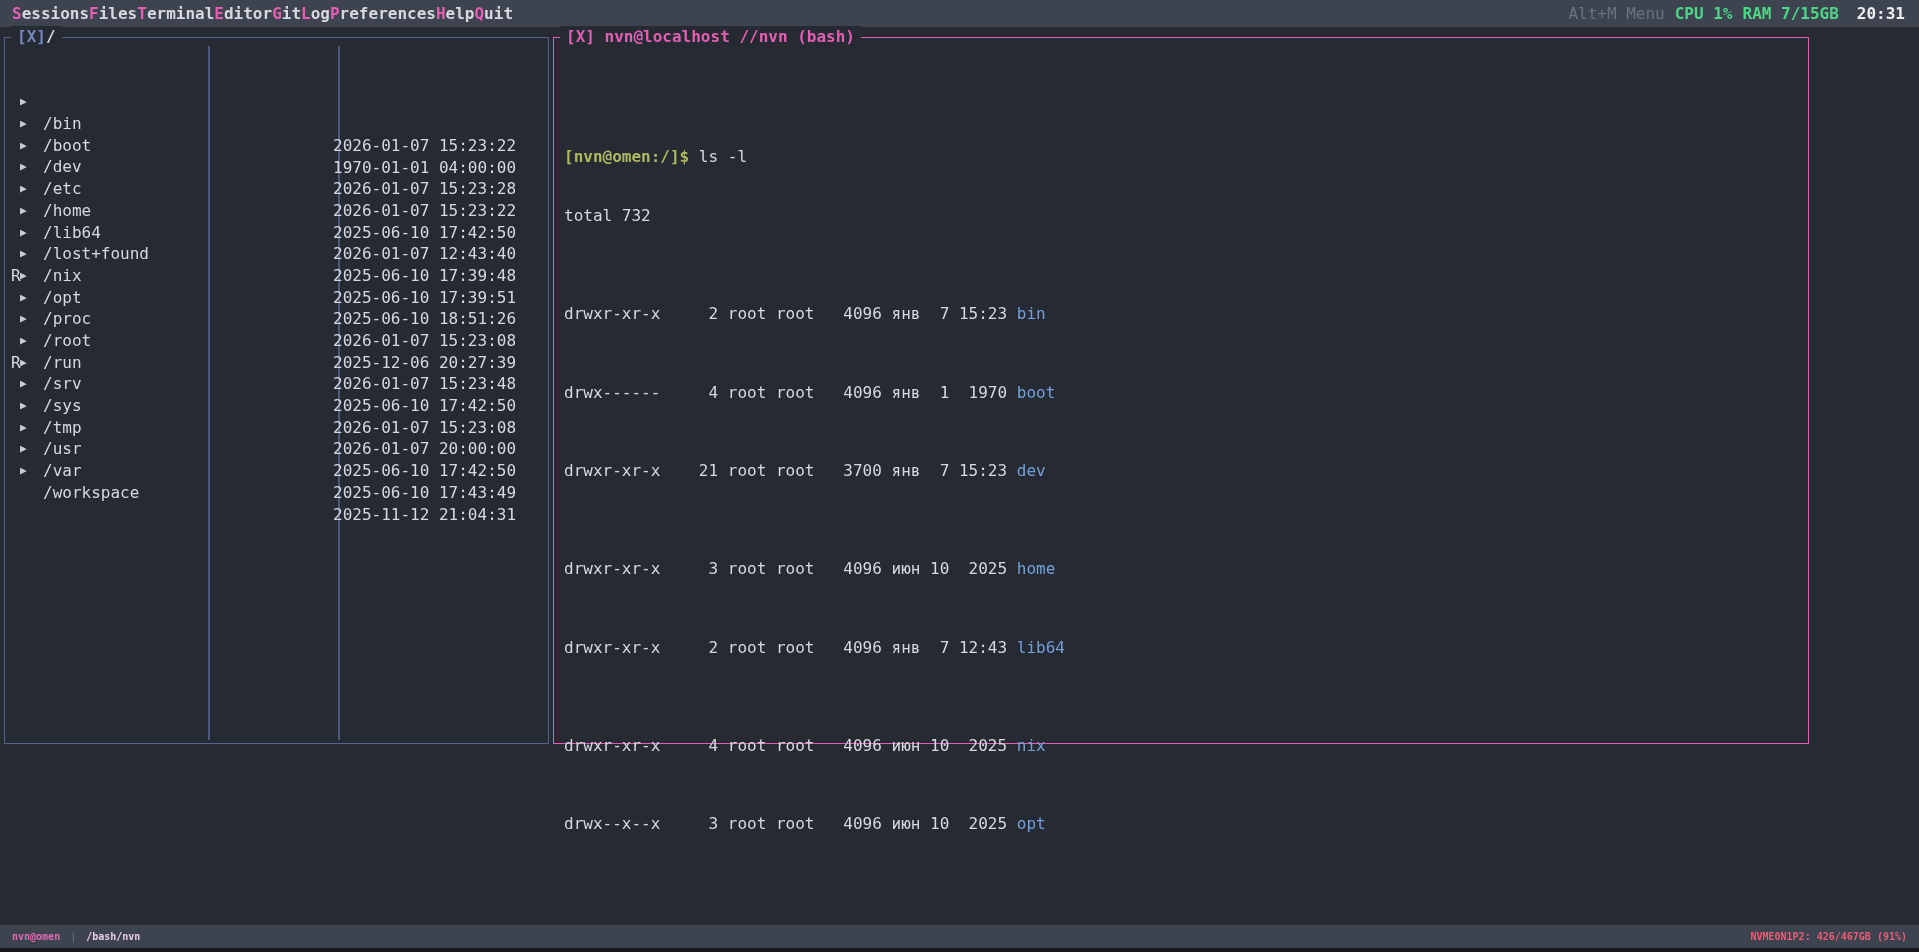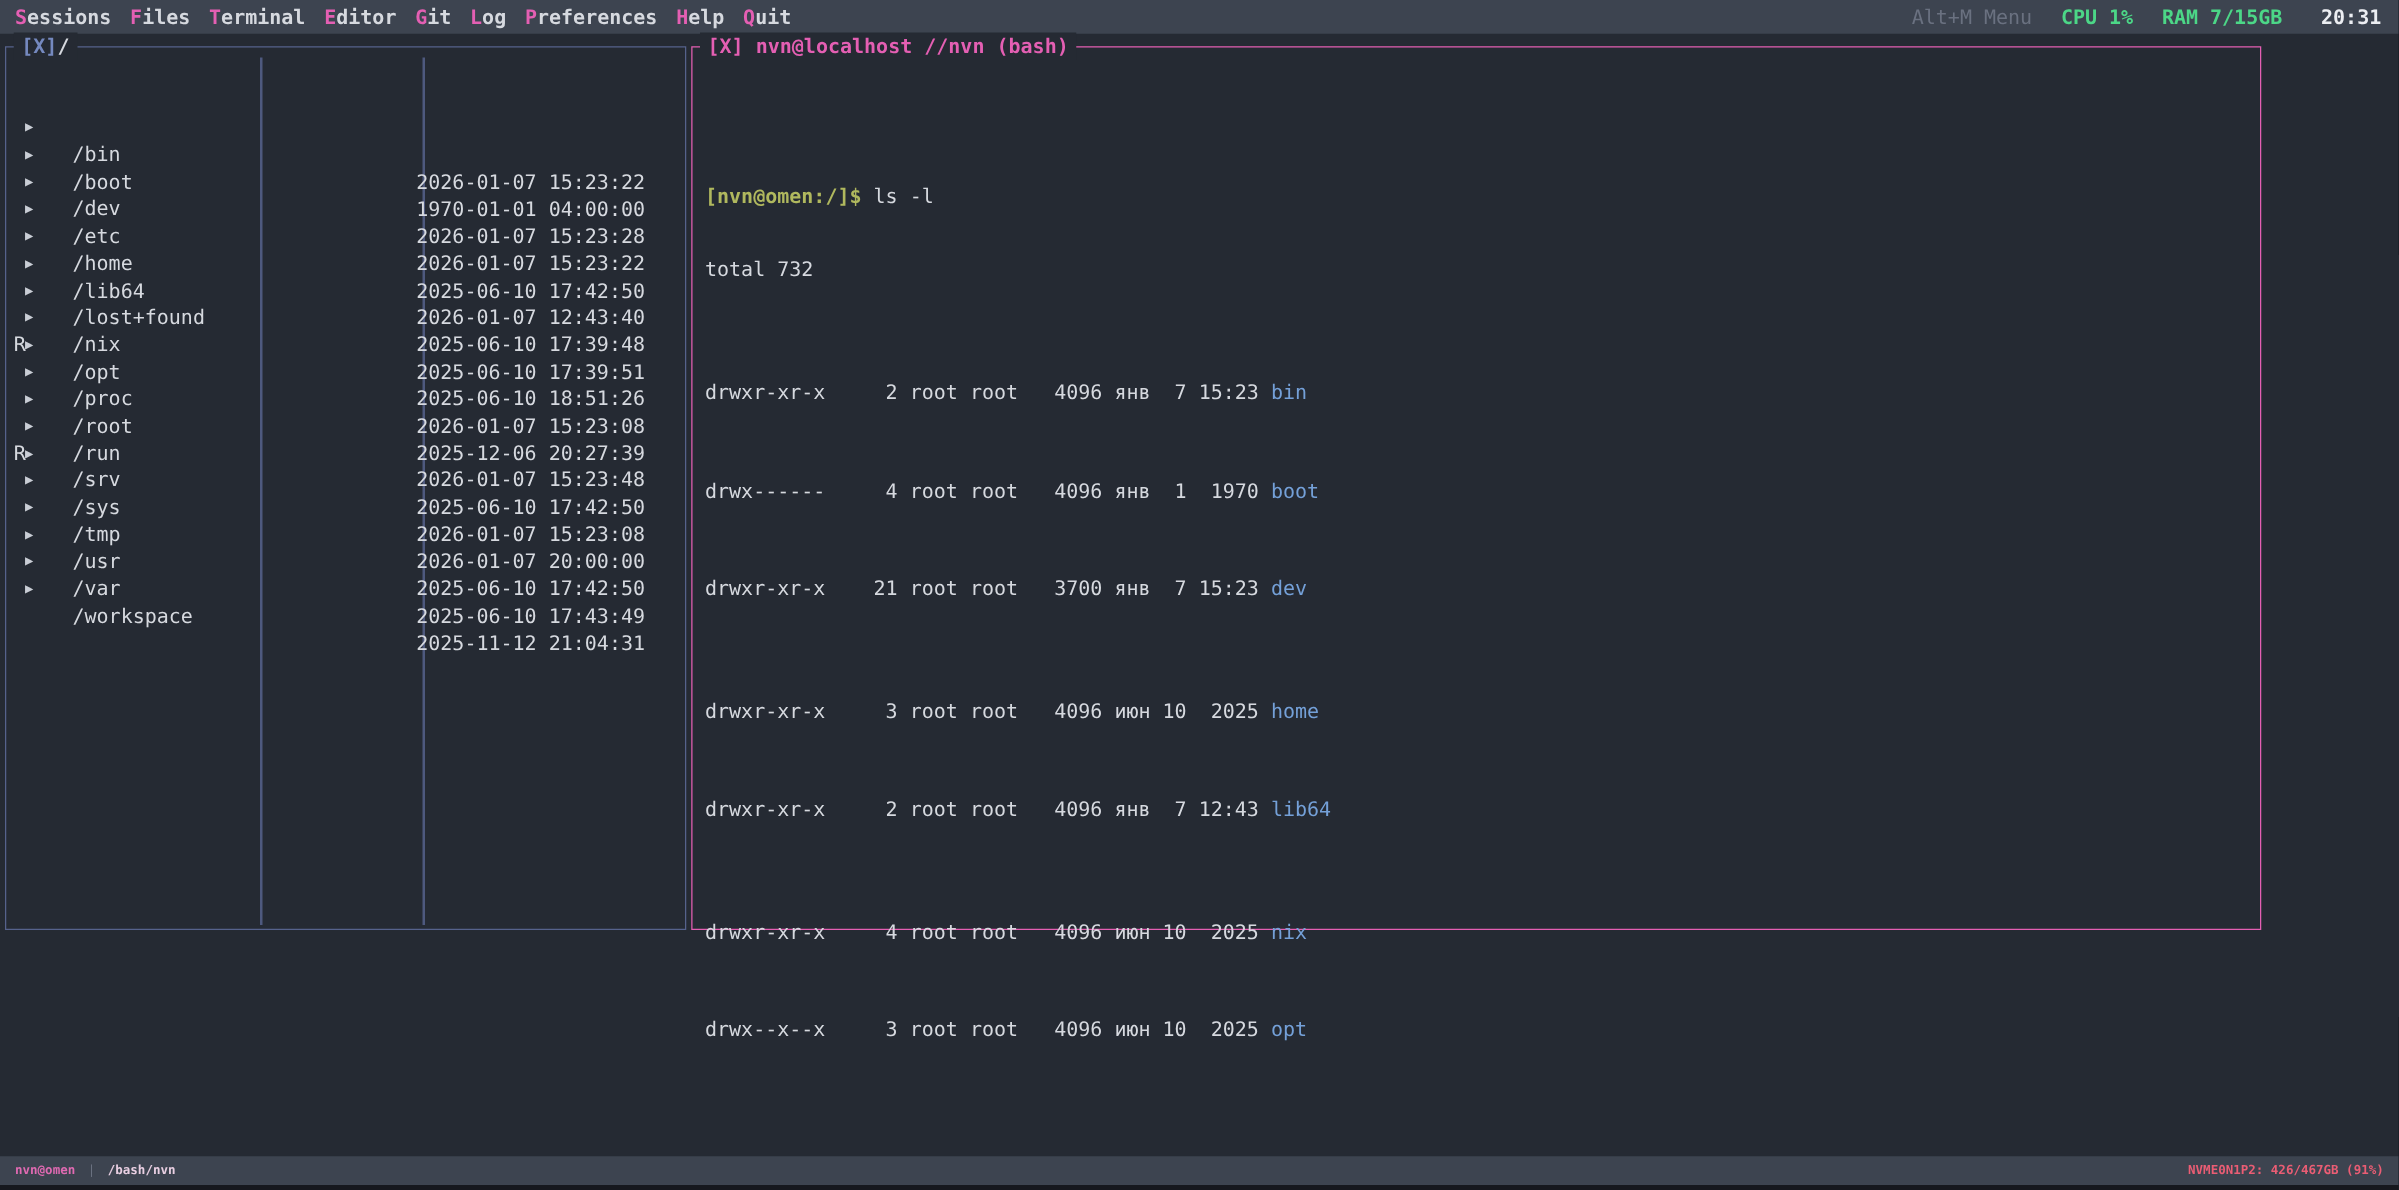--- a/index.html
+++ b/index.html
@@ -10,44 +10,44 @@
     --status-host:#e06ab2; --status-path:#e9cfe2; --disk-red:#ea5d74; --strip:#16181e;
   }
   *{margin:0;padding:0;box-sizing:border-box}
   html,body{background:var(--strip)}
   .app{position:relative;width:1919px;height:952px;overflow:hidden;
        background:var(--background);color:var(--text);
        font-family:"DejaVu Sans Mono",monospace;font-size:16px}
   
   .menubar{position:absolute;left:0;top:0;width:100%;height:27px;background:var(--bar-background);
            display:flex;align-items:center;padding:0 14px 0 12px;font-weight:bold}
-  .menu-items{display:flex;gap:15px;flex:0 0 auto}
+  .menu-items{display:flex;flex:0 0 auto}
   .menu-item{cursor:default;white-space:pre}
   .menu-item .hotkey{color:var(--accent-pink)}
-  .menubar-right{margin-left:auto;display:flex;align-items:center;gap:23px;white-space:pre}
+  .menubar-right{margin-left:auto;display:flex;align-items:center;gap:10px;white-space:pre}
   .hint{color:var(--dim);font-weight:normal}
   .sys{color:var(--green)}
   .clock{color:#eceef2;margin-left:8px}
   
   .pane{position:absolute;top:37px;height:707px;border:1.5px solid var(--border-blue)}
   .left-pane{left:4px;width:545px}
   .right-pane{left:553px;width:1256px;border-color:var(--accent-pink)}
   .pane-title{position:absolute;top:-12px;left:6px;height:22px;line-height:22px;
               background:var(--background);padding:0 6px;font-weight:bold;white-space:pre}
   .pane-title .tab{color:var(--tab-blue)}
   .pane-title .ptext{color:var(--text)}
   .right-pane .pane-title .tab,.right-pane .pane-title .ptext{color:var(--accent-pink)}
   .col-sep{position:absolute;top:8px;bottom:3px;width:1.5px;background:var(--border-blue);opacity:.85}
   .sep1{left:203px}.sep2{left:333px}
   
   .tree{position:absolute;left:0;top:10px;right:2px}
   .tree-row{position:relative;height:21.7px;line-height:21.7px;white-space:pre}
   .tree-row .marker{position:absolute;left:6px}
   .tree-row .arrow{position:absolute;left:15px;font-size:11px;line-height:21.7px;color:#c9cdd5}
-  .tree-row .tname{position:absolute;left:53px}
+  .tree-row .tname{position:absolute;left:38px}
   .tree-row .tdate{position:absolute;left:328px}
   
   .term{position:absolute;left:10px;top:10px;right:2px;white-space:pre}
   .tline{height:21.7px;line-height:21.7px}
   .prompt{color:var(--prompt-olive);font-weight:bold}
   .cmd{margin-left:9.63px}
   .dname{color:var(--dir-blue)}
   
   .statusbar{position:absolute;left:0;top:925px;width:100%;height:23px;background:var(--bar-background);
              display:flex;align-items:center;padding:0 12px;font-size:10px;font-weight:bold;white-space:pre}

